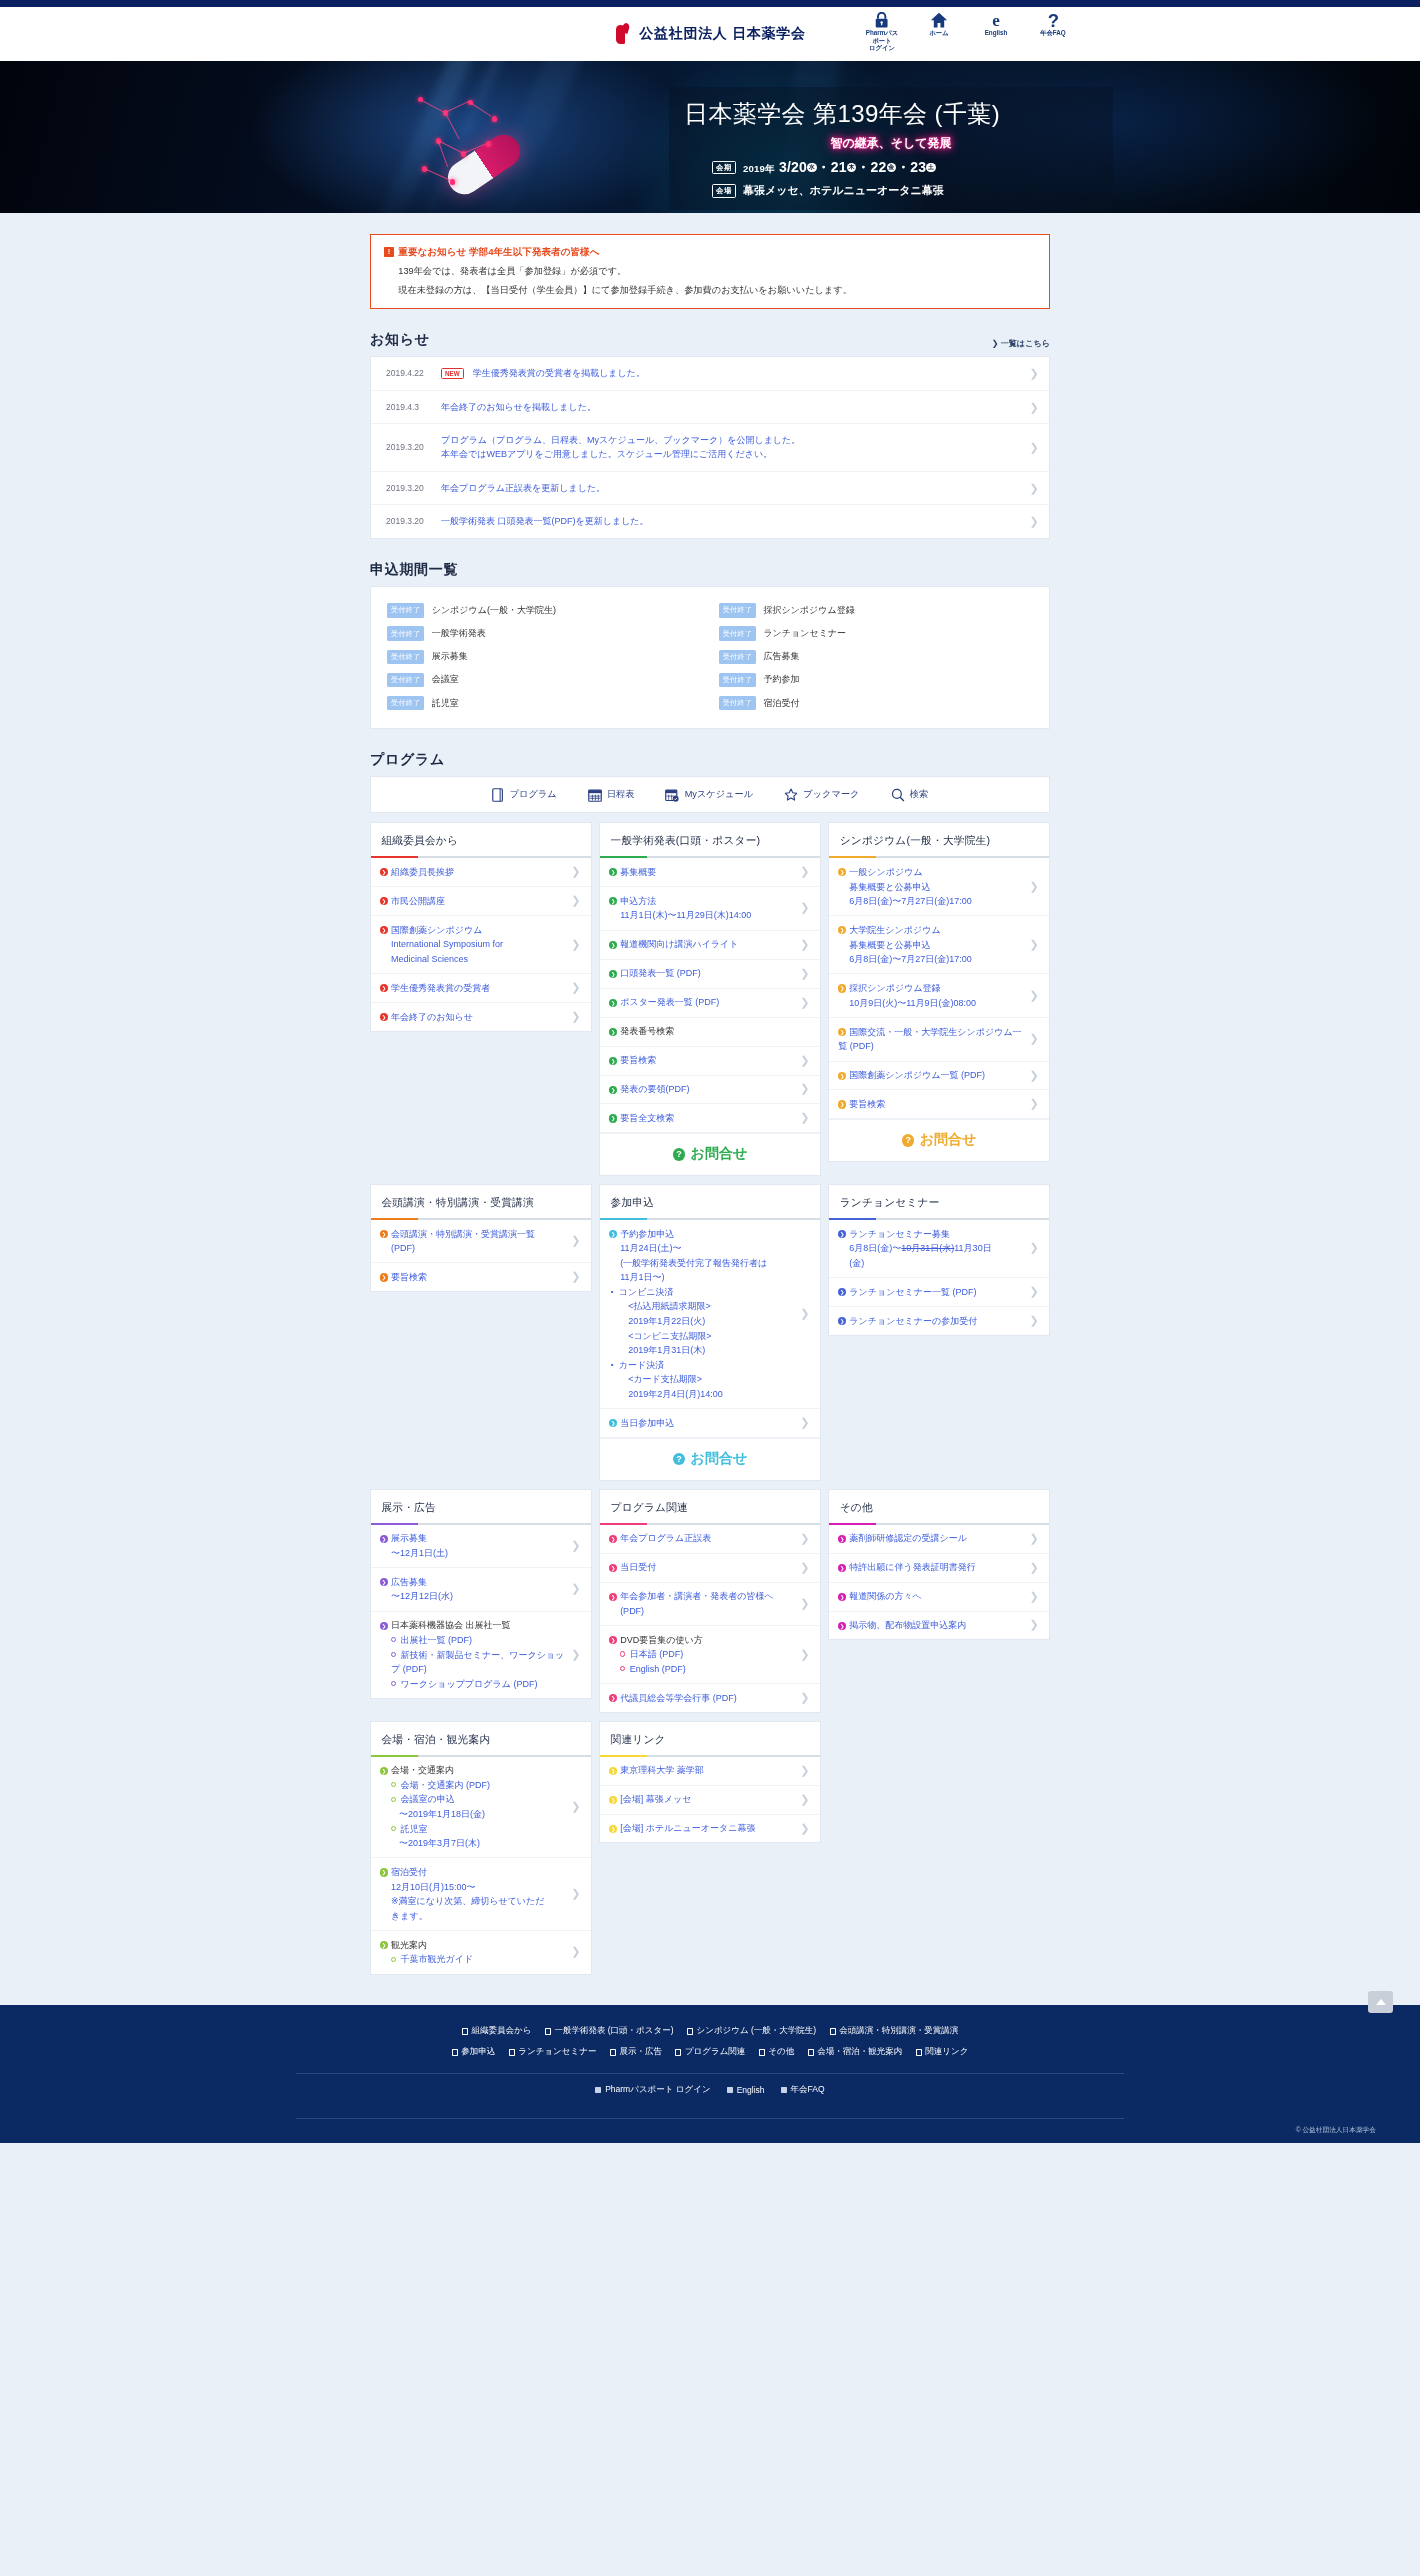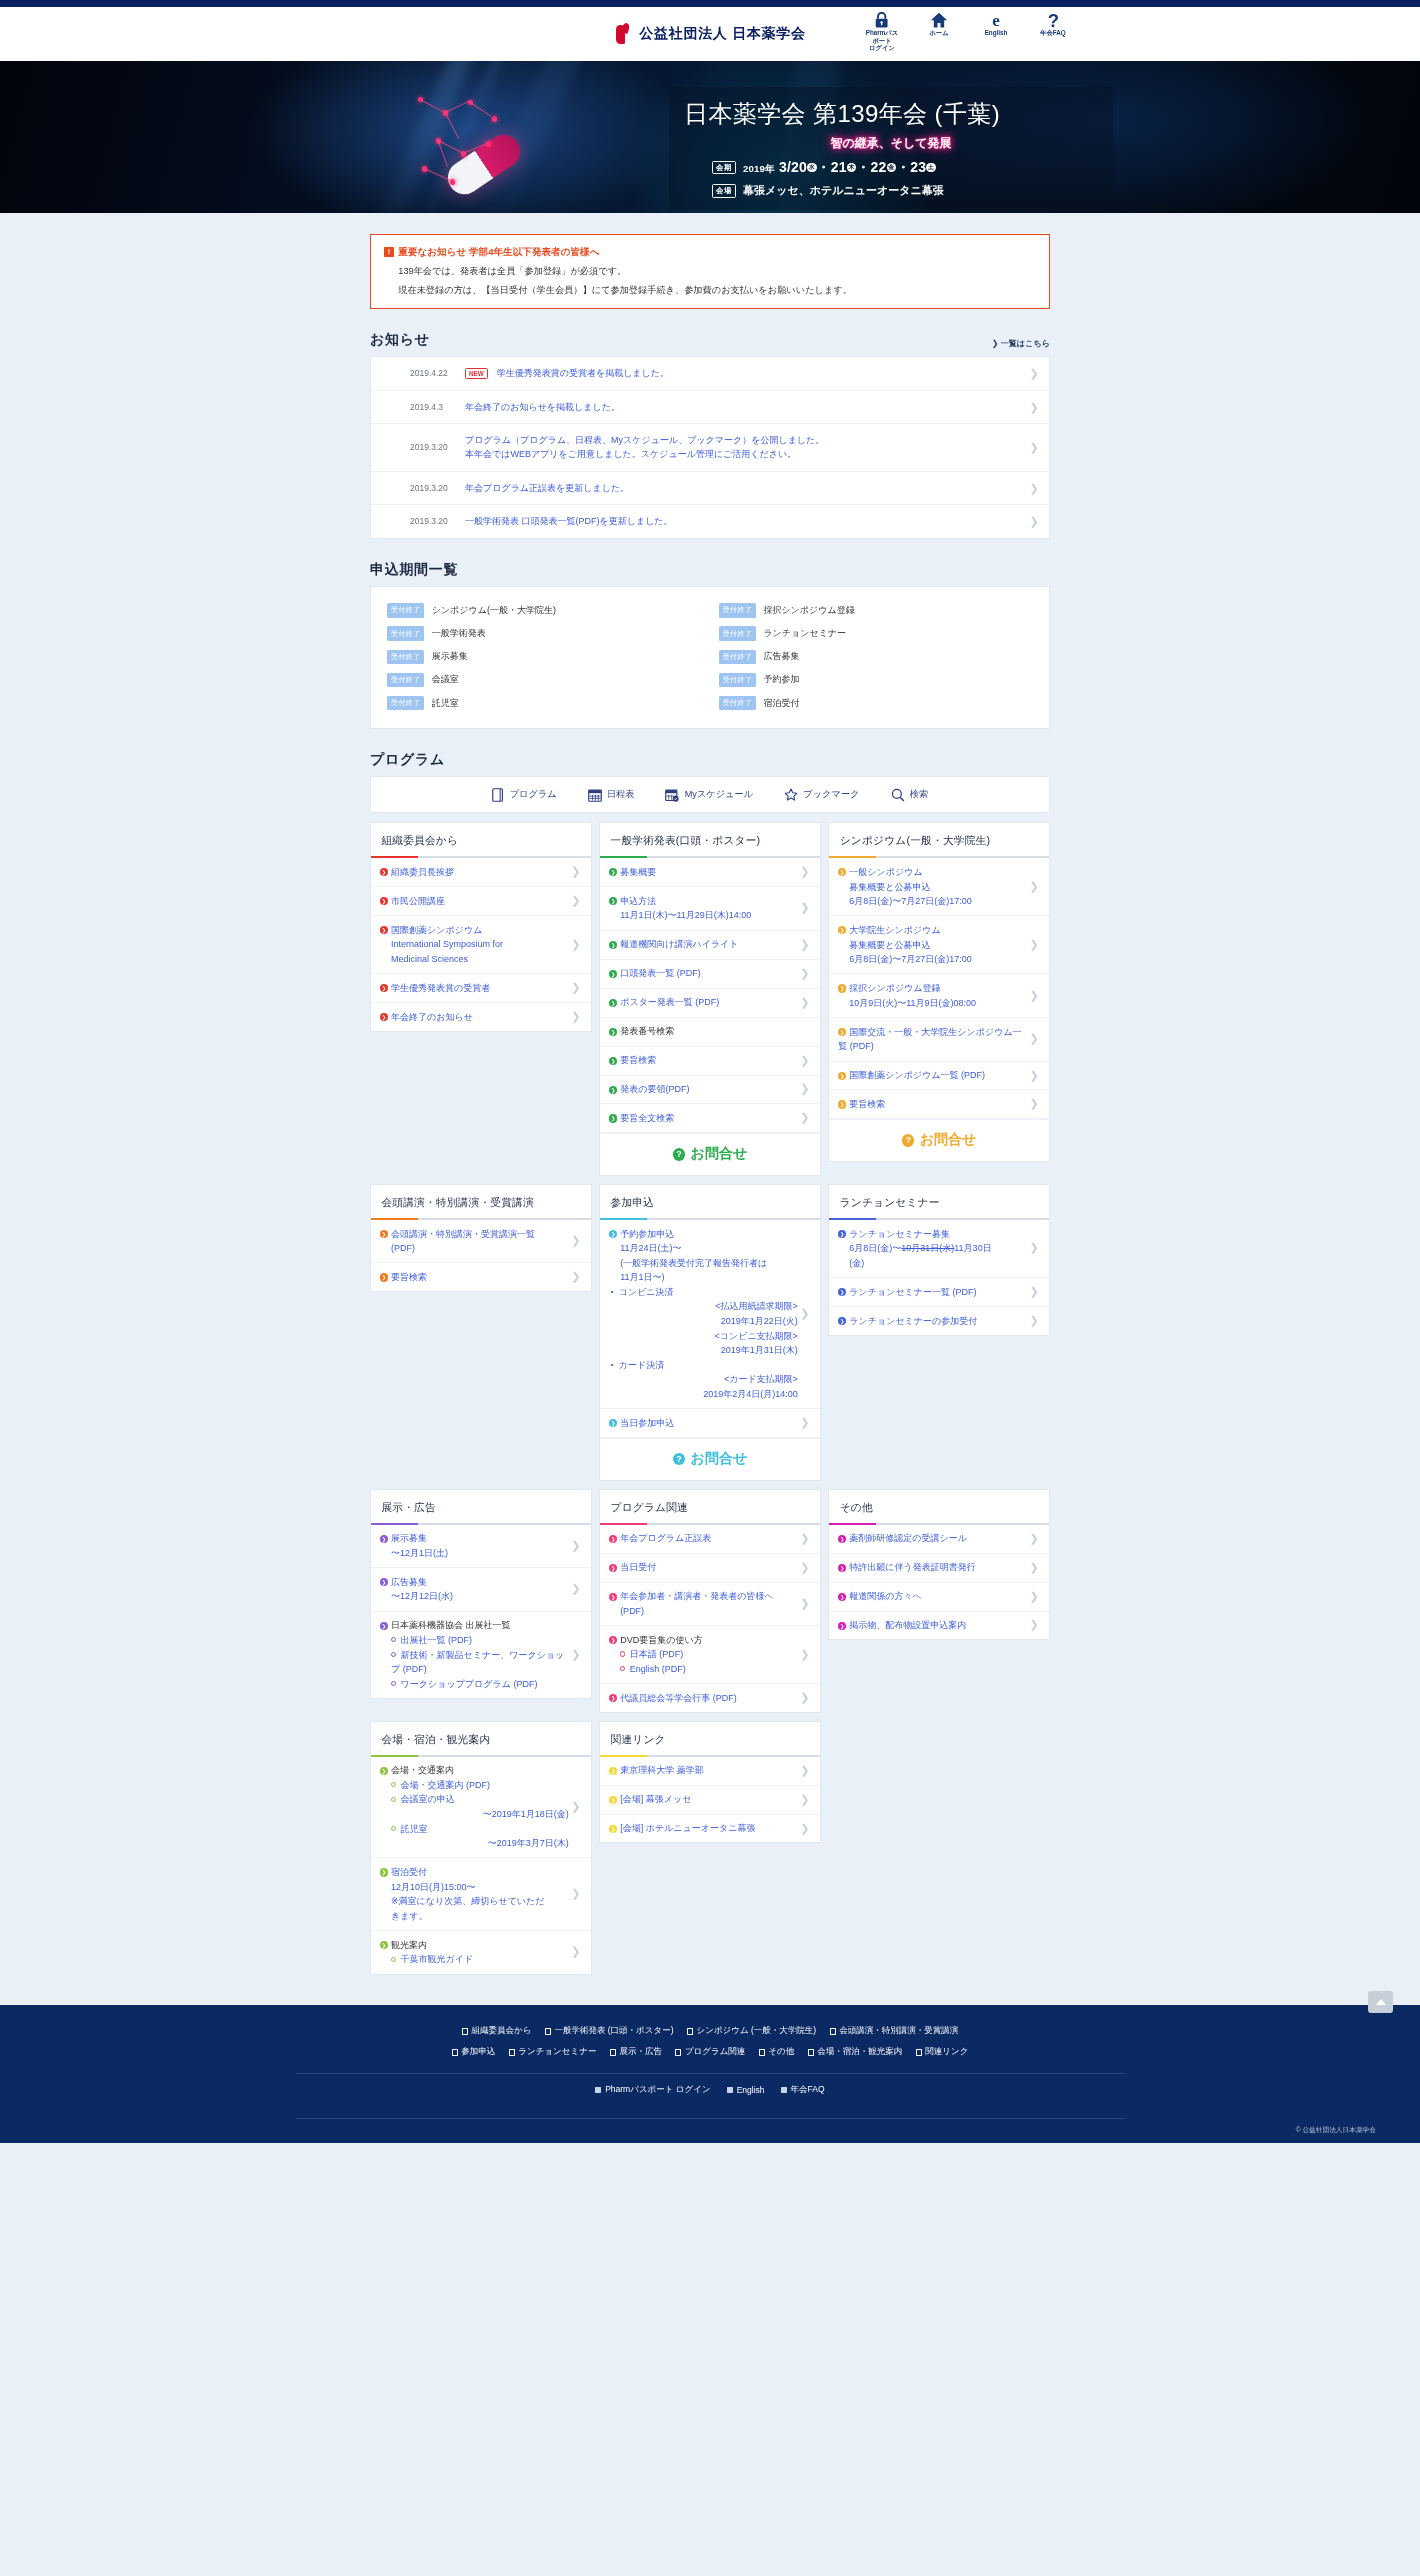--- a/index.html
+++ b/index.html
@@ -126,21 +126,21 @@
   .sec-more b { color: #2b3f66; }
 
   
   .news { background: #fff; border: 0.7px solid #e2e8ef; }
   .news-row {
     display: flex; align-items: center; gap: 9px;
     padding: 9px 25px 9px 15px; border-bottom: 0.7px solid #eef1f5;
     position: relative; cursor: pointer; min-height: 31px;
   }
   .news-row:last-child { border-bottom: none; }
-  .news-date { color: #6b7280; font-size: 8.5px; flex: none; width: 46px; margin-left: 24px; }
+  .news-date { color: #6b7280; font-size: 8.5px; flex: none; width: 46px; }
   .badge-new {
     flex: none; border: 0.7px solid #e03131; color: #e03131; font-size: 6.3px;
     font-weight: bold; padding: 0.7px 3px; border-radius: 1.5px; line-height: 1.2;
   }
   .news-text { color: #3b5bdb; font-size: 9px; line-height: 1.6; }
   .news-text .l2 { display: block; }
   .chev {
     position: absolute; right: 10.4px; top: 50%; transform: translateY(-50%);
     color: #c6cfdb; font-size: 11px; font-weight: 300;
   }
@@ -189,21 +189,21 @@
     text-align: center; margin-right: 3px; vertical-align: 0.7px; font-weight: bold;
   }
   .sub-bullet {
     display: inline-block; width: 5.2px; height: 5.2px; border-radius: 50%;
     border: 1.5px solid var(--accent, #3b5bdb); background: #fff;
     margin-right: 4.4px; vertical-align: 0.7px;
   }
   .lnk { color: #3b5bdb; }
   .plain { color: #333; }
   .ind { display: block; padding-left: 11px; }
-  .ind2 { display: block; padding-left: 19px; text-align: right; }
+  .ind2 { display: block; padding-left: 19px; }
   .strike { text-decoration: line-through; }
   .dot-item { display: block; padding-left: 9.6px; position: relative; }
   .dot-item::before {
     content: "•"; position: absolute; left: 1.5px; top: 0; color: #3b5bdb; font-size: 8.1px;
   }
   .contact-row {
     padding: 11px 0 12px 0; display: flex; align-items: center; justify-content: center;
     gap: 5.2px; cursor: pointer; border-top: 0.7px solid #eef1f5;
   }
   .contact-q {

